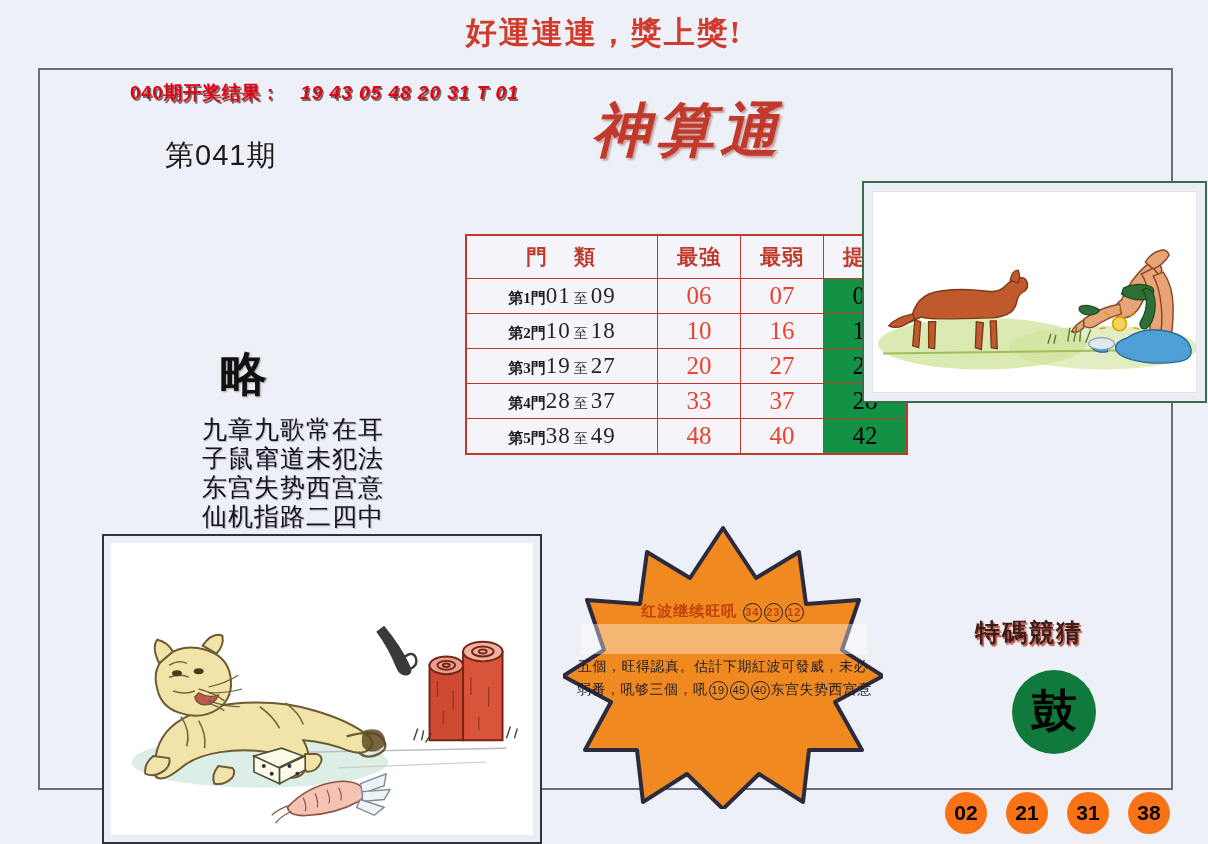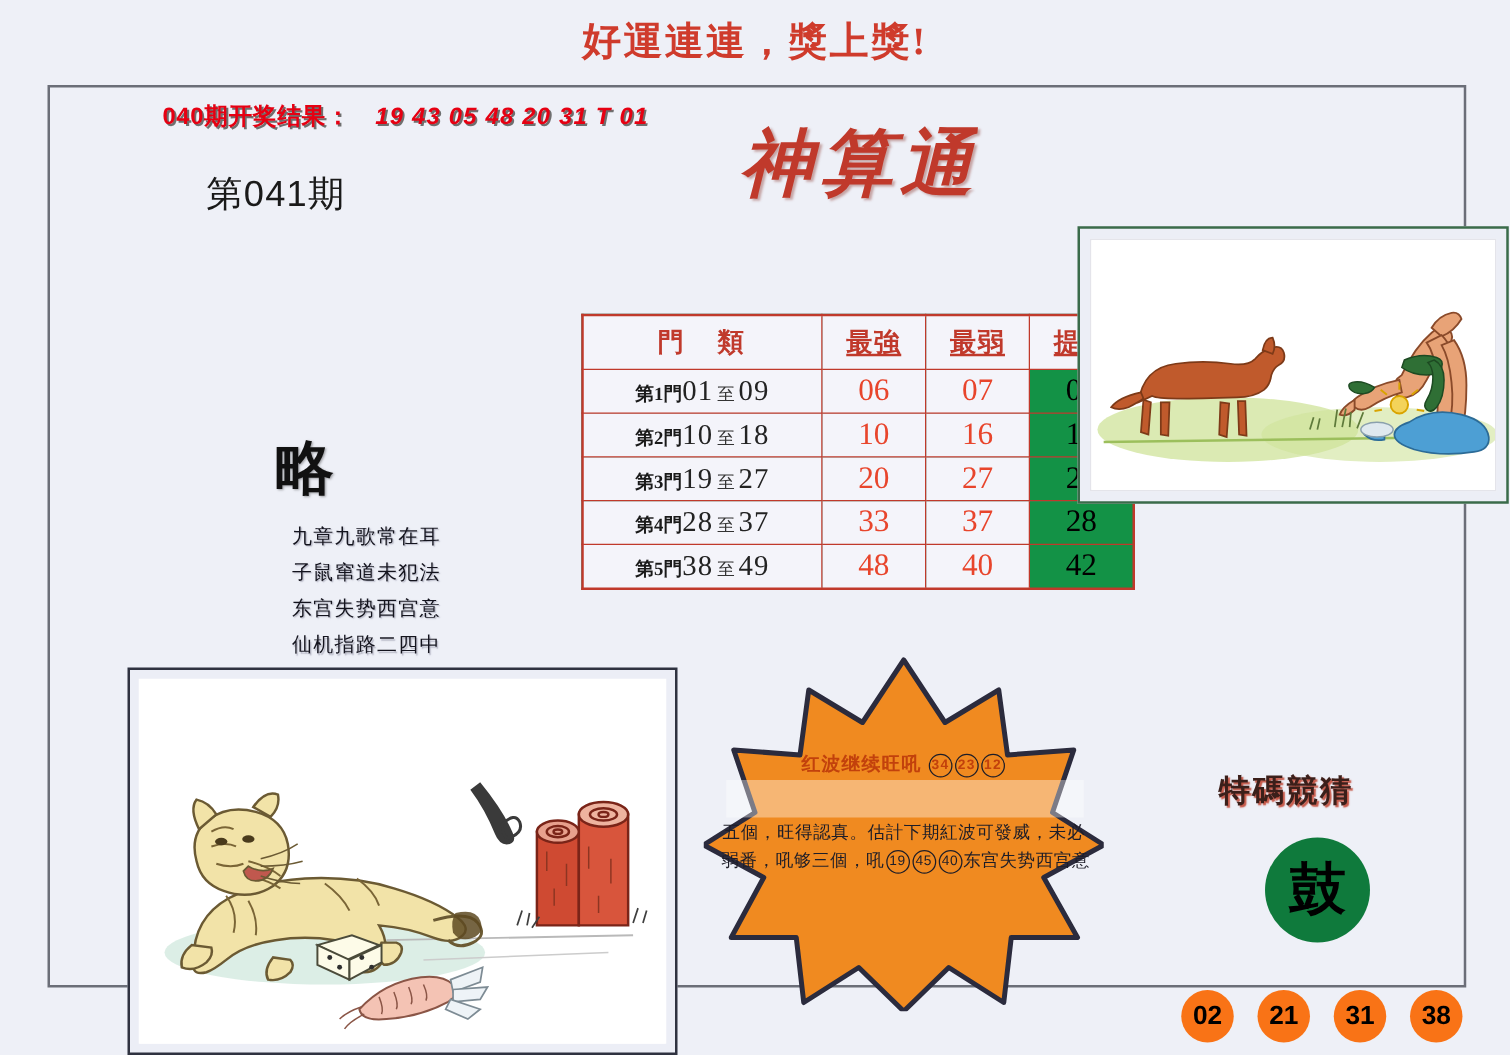--- a/index.html
+++ b/index.html
@@ -97,51 +97,51 @@
     text-shadow: 1px 1px 2px rgba(0,0,0,0.35);
   }
   .poem {
     position: absolute;
     left: 148px; top: 345px;
     width: 210px;
     text-align: center;
   }
   .poem-line {
     font-family: "Liberation Serif", serif;
-    font-size: 16px;
+    font-size: 25px;
     line-height: 29px;
     color: #14141e;
     letter-spacing: 1px;
     white-space: nowrap;
     text-shadow: 1px 1px 1px rgba(140,140,160,0.6);
   }
 
   
   .pred-table {
     position: absolute;
-    left: 425px; top: 181px;
+    left: 425px; top: 164px;
     border-collapse: collapse;
-    background: #14b8a6;
+    background: #84cc16;
     border: 2px solid #c0392b;
   }
   .pred-table th, .pred-table td {
     border: 1.5px solid #c0392b;
     text-align: center;
     font-family: "Liberation Serif", serif;
     background: #f4f4fa;
   }
   .pred-table th {
     font-size: 21px;
     color: #c0392b;
     font-weight: bold;
     padding: 7px 10px;
     letter-spacing: 3px;
   }
   .pred-table th.th-cat { width: 170px; }
-  .pred-table th.th-col { width: 62px; letter-spacing: 1px; text-decoration: underline; }
+  .pred-table th.th-col { width: 62px; letter-spacing: 1px; }
   .pred-table td.range {
     font-size: 23px;
     color: #232323;
     padding: 3px 8px;
     white-space: nowrap;
   }
   .pred-table td.range .gate {
     font-size: 15px;
     font-weight: bold;
     color: #1a1a1a;

